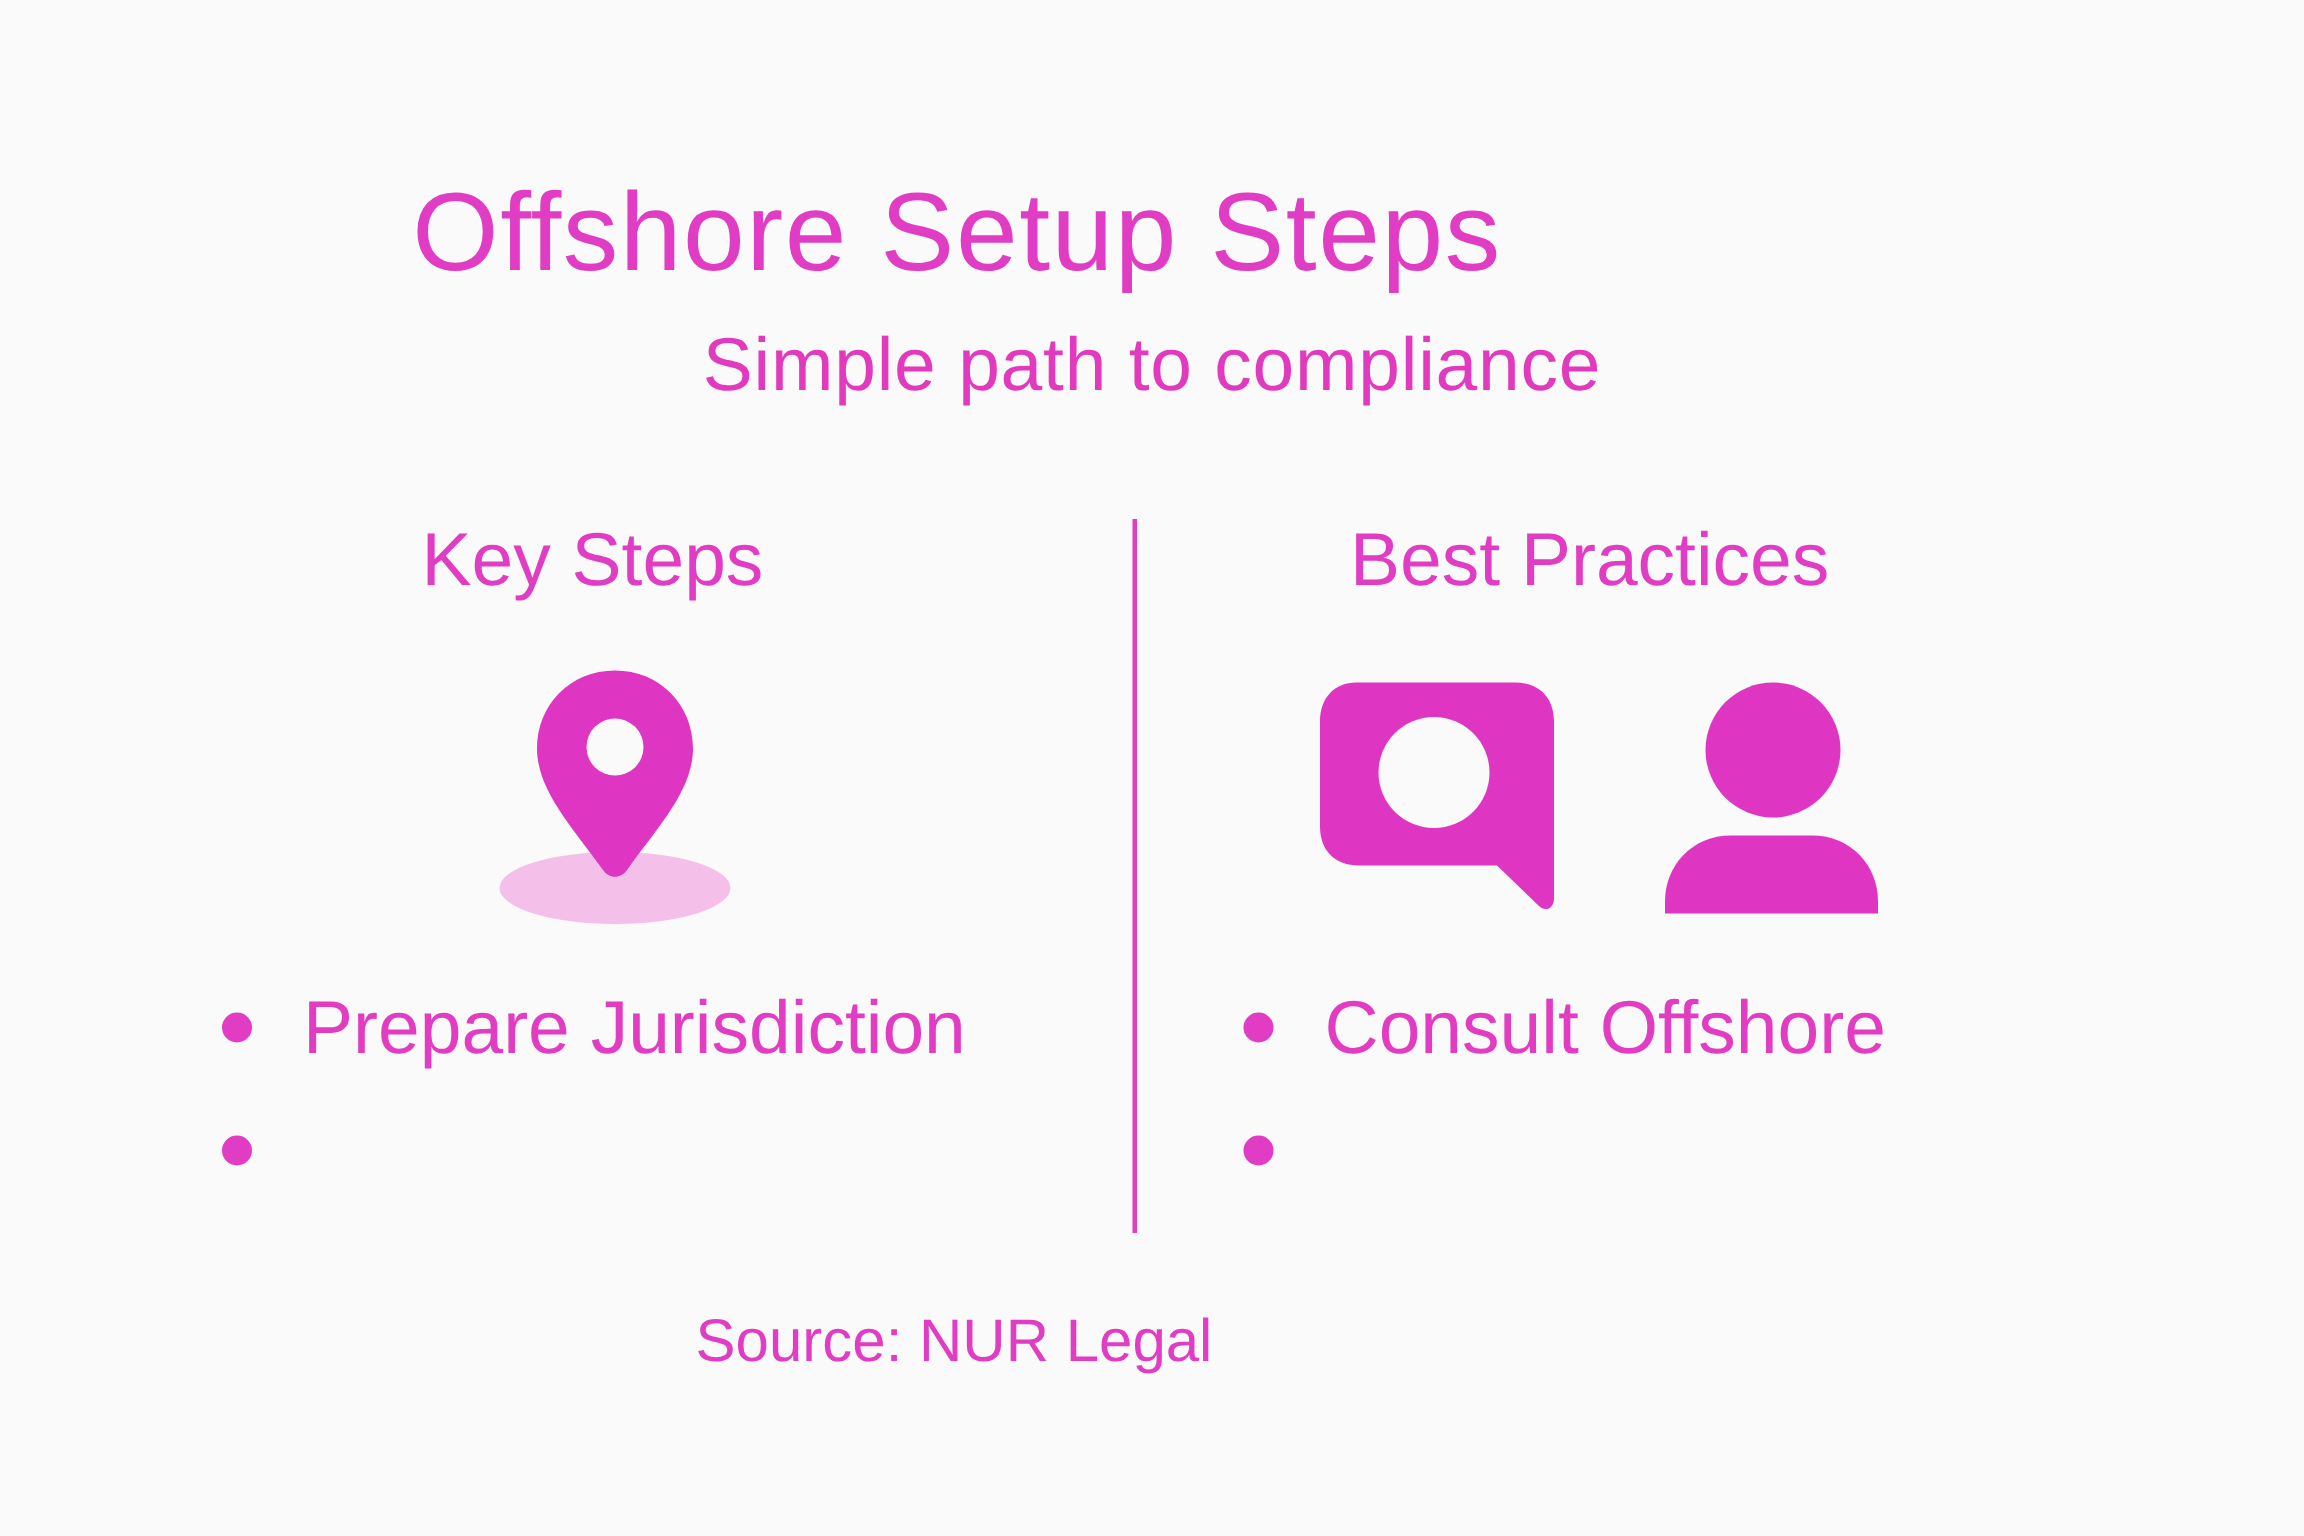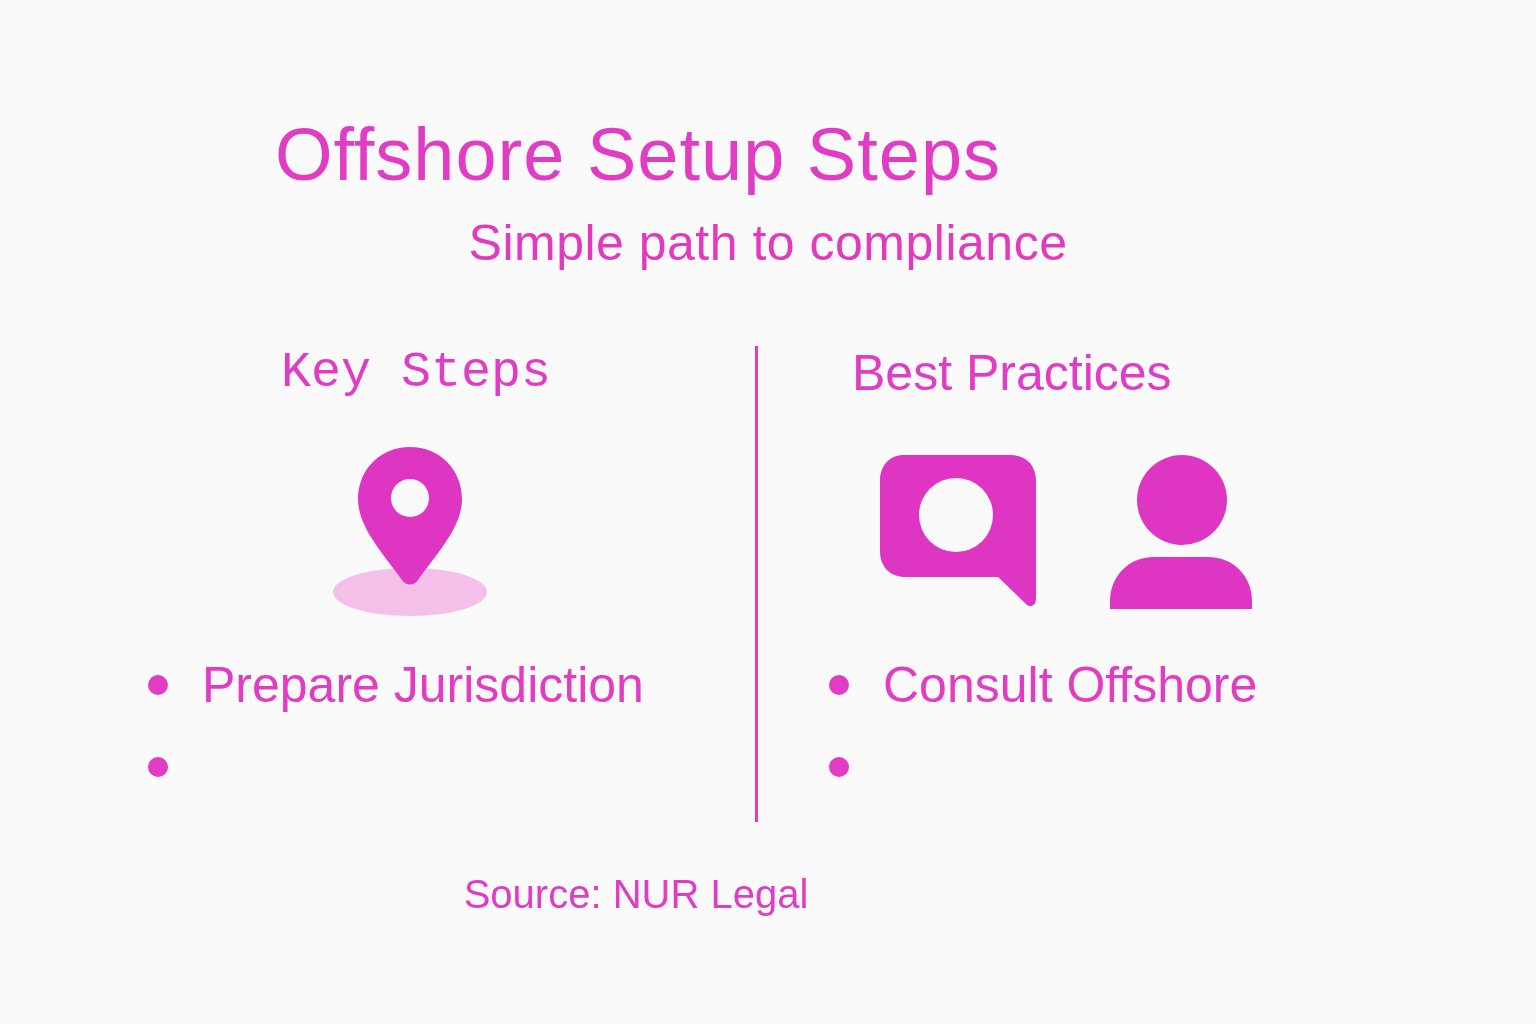--- a/index.html
+++ b/index.html
@@ -45,21 +45,21 @@
 </style>
 </head>
 <body>
 
 <div>
 
   <div class="title">Offshore Setup Steps</div>
   <div class="subtitle">Simple path to compliance</div>
 
   <div>
-    <div class="col-heading" style="left:281px; top:344px;font-family:Liberation Mono, monospace;">Key Steps</div>
+    <div class="col-heading" style="left:281px; top:344px;">Key Steps</div>
 
     <svg class="icon" style="left:330px; top:444px;" width="160" height="176" viewBox="0 0 160 176">
       <ellipse cx="80" cy="148" rx="77" ry="24" fill="#f4bfe8"></ellipse>
       <path d="M80 3 C50 3 28 26 28 55 C28 83 52 108 72 136 C76 142 84 142 88 136 C108 108 132 83 132 55 C132 26 110 3 80 3 Z" fill="#de36c3"></path>
       <circle cx="80" cy="54" r="19" fill="#fafafa"></circle>
     </svg>
 
     <ul class="list" style="left:148px; top:644px;">
       <li>
         <span class="bullet"></span>
@@ -67,21 +67,21 @@
       </li>
       <li>
         <span class="bullet"></span>
       </li>
     </ul>
   </div>
 
   <div class="divider"></div>
 
   <div>
-    <div class="col-heading" style="left:852px; top:344px;">Best Practices</div>
+    <div class="col-heading" style="left:900px; top:344px;">Best Practices</div>
 
     <svg class="icon" style="left:878px; top:453px;" width="162" height="156" viewBox="0 0 162 156">
       <path d="M26 2 H132 C148 2 158 12 158 28 V146 C158 153 152 155 148 151 L120 124 H28 C12 124 2 114 2 98 V28 C2 12 12 2 26 2 Z" fill="#de36c3"></path>
       <circle cx="78" cy="62" r="37" fill="#fafafa"></circle>
     </svg>
 
     <svg class="icon" style="left:1108px; top:453px;" width="146" height="158" viewBox="0 0 146 158">
       <circle cx="74" cy="47" r="45" fill="#de36c3"></circle>
       <path d="M2 156 V148 C2 124 20 104 46 104 H100 C126 104 144 124 144 148 V156 Z" fill="#de36c3"></path>
     </svg>

